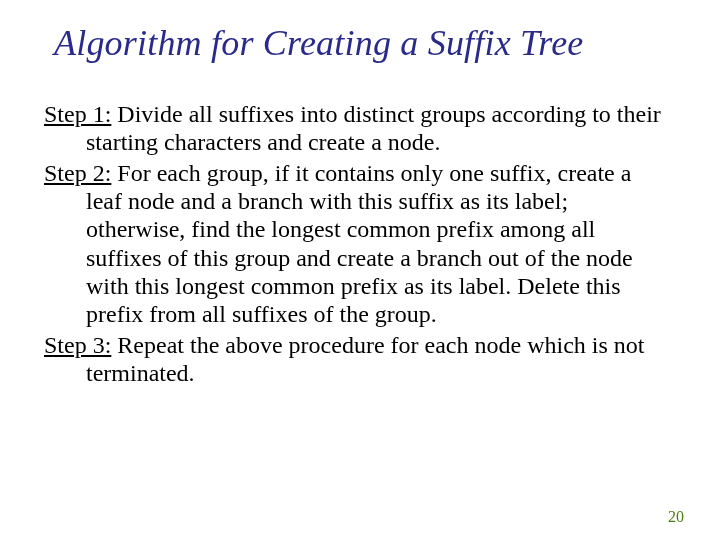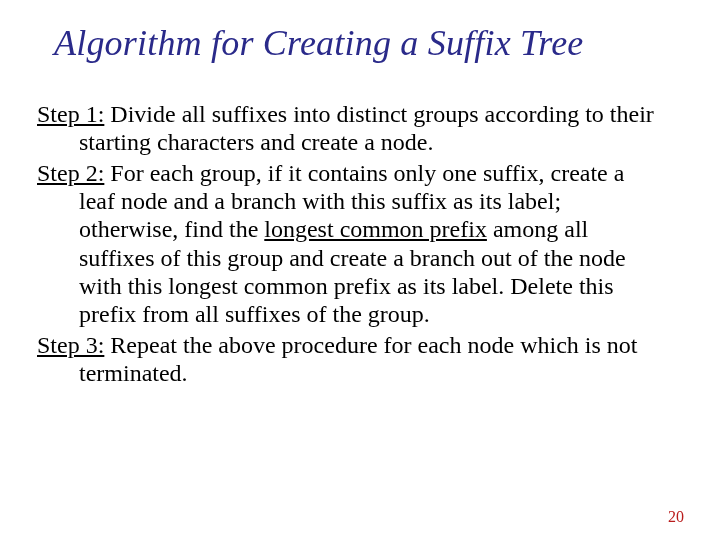--- a/index.html
+++ b/index.html
@@ -32,36 +32,35 @@
   .body {
     position: absolute;
     top: 100px;
     left: 36px;
     right: 56px;
     font-size: 24px;
     line-height: 1.18;
     color: #000000;
   }
   .step {
-    margin: 0 0 2px 1px;
+    margin: 0 0 2px 8px;
     padding-left: 42px;
     text-indent: -42px;
   }
   .step-label {
     text-decoration: underline;
   }
   .lcp {
-    text-decoration: underline;
   }
   .page-number {
     position: absolute;
     right: 36px;
     bottom: 14px;
     font-size: 16px;
-    color: #b91c1c;
+    color: #4d7c0f;
   }
 </style>
 </head>
 <body>
 
 <div class="slide">
 
   <div class="title">Algorithm for Creating a Suffix Tree</div>
 
   <div class="body">

